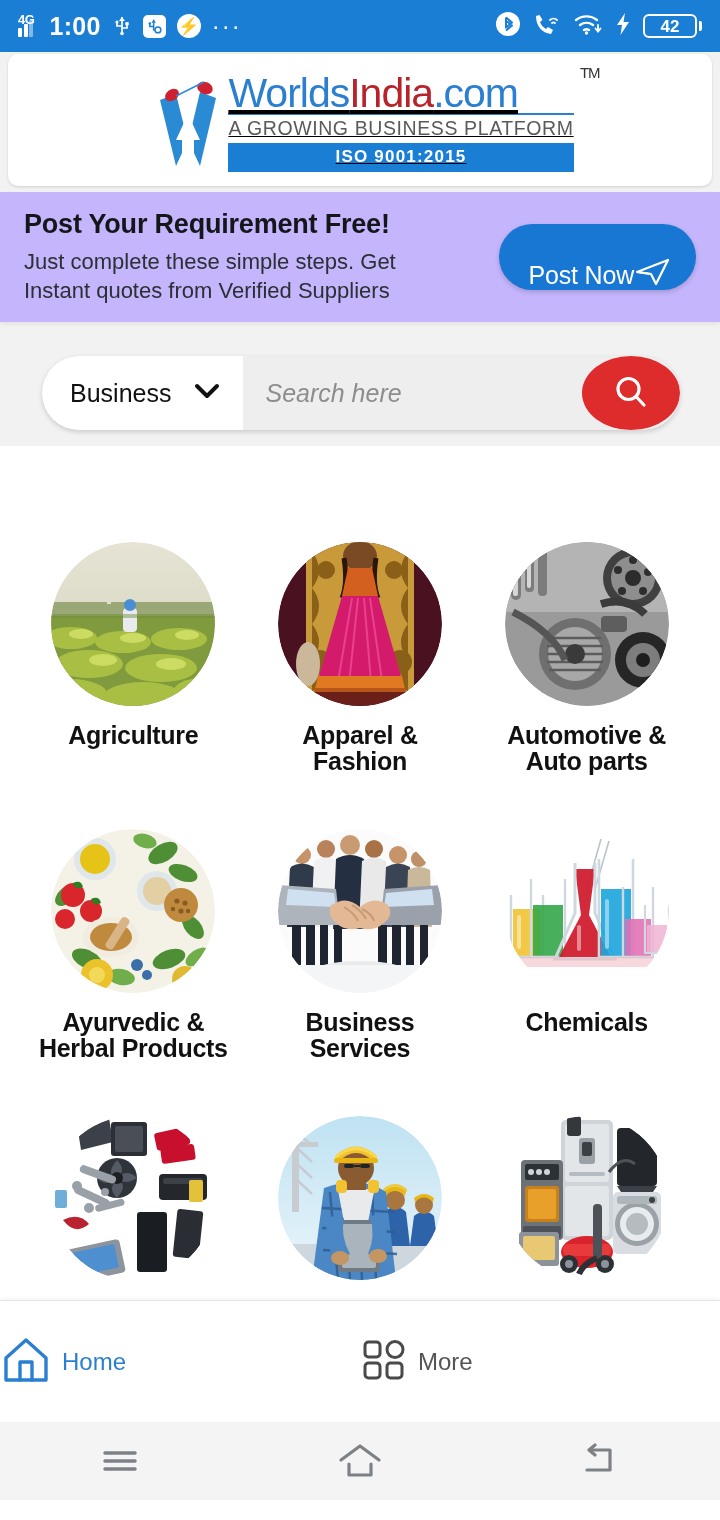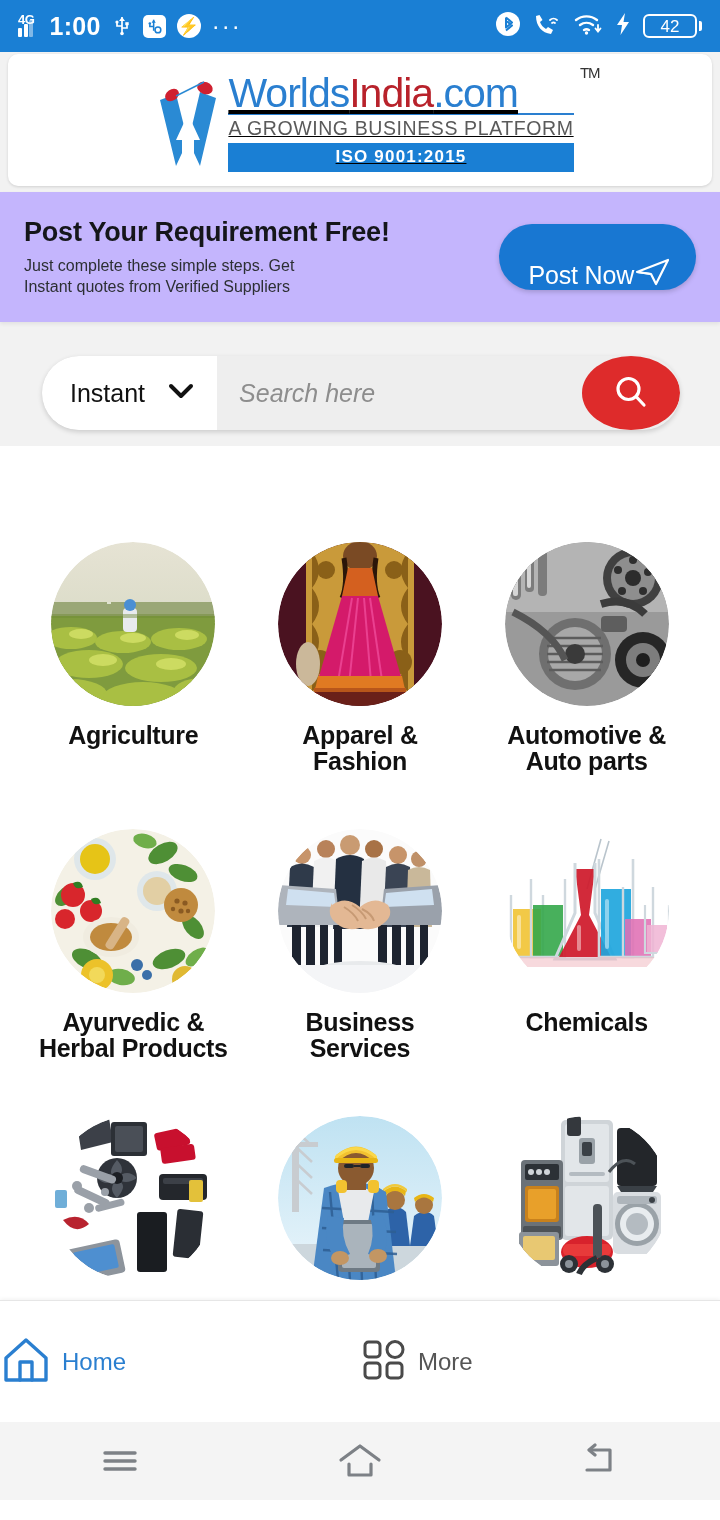--- a/index.html
+++ b/index.html
@@ -39,21 +39,21 @@
     width:23px;height:23px;border-radius:5px;background:#fff;
     display:flex;align-items:center;justify-content:center;
   }
   .battery{
     display:flex;align-items:center;
   }
   .batt-body{
     border:2px solid #fff; border-radius:6px; height:24px; min-width:54px;
     display:flex;align-items:center;justify-content:center; padding:0 6px;
   }
-  .batt-body span{ font-size:17px; font-weight:normal; color:#fff; line-height:1; }
+  .batt-body span{ font-size:17px; font-weight:bold; color:#fff; line-height:1; }
   .batt-cap{ width:3px; height:10px; background:#fff; border-radius:0 2px 2px 0; margin-left:2px;}
 
   
   .header-card{
     position:absolute; top:54px; left:8px; width:704px; height:132px;
     background:#fff; border-radius:10px;
     box-shadow:0 1px 3px rgba(0,0,0,.14);
     display:flex; align-items:center; justify-content:center;
   }
   .logo{ display:flex; align-items:center;text-decoration:underline; }
@@ -76,21 +76,21 @@
 
   
   .promo{
     position:absolute; top:192px; left:0; width:720px; height:130px;
     background:#c4b5fd;
     display:flex; align-items:center; justify-content:space-between;
     padding:0 24px 0 24px;
     box-shadow:0 2px 4px rgba(0,0,0,.07);
   }
   .promo-title{ font-size:27px; font-weight:bold; color:#15161a; letter-spacing:-.2px; }
-  .promo-sub{ font-size:16px; color:#2c2f33; line-height:1.32; margin-top:7px; }
+  .promo-sub{ font-size:22px; color:#2c2f33; line-height:1.32; margin-top:7px; }
   .post-btn{
     background:#1877d2; color:#fff; border:none; border-radius:34px;
     height:66px; padding:0 24px 0 30px; cursor:pointer;
     display:flex; align-items:flex-end; 
     box-shadow:0 2px 5px rgba(0,0,0,.18);
   }
   .post-btn .lbl{ font-size:25px; letter-spacing:-.2px; }
 
   
   .search-wrap{
@@ -293,21 +293,21 @@
               <path d="M3 15 L17 17"></path>
         </g>
           </svg>
       </span>
     </button>
   </div>
 
   <div class="search-wrap">
     <div class="search-bar">
       <div class="cat-select">
-        <span class="lbl">Instant</span>
+        <span class="lbl">Business</span>
         <span>
           <svg width="28" height="18" viewBox="0 0 28 18">
               <path d="M4 4 L14 14 L24 4" fill="none" stroke="#111" stroke-width="4" stroke-linecap="round" stroke-linejoin="round"></path>
             </svg>
         </span>
       </div>
       <input class="search-input" type="text" placeholder="Search here" style="">
       <button class="search-btn">
         <span>
           <svg width="44" height="44" viewBox="0 0 44 44">

